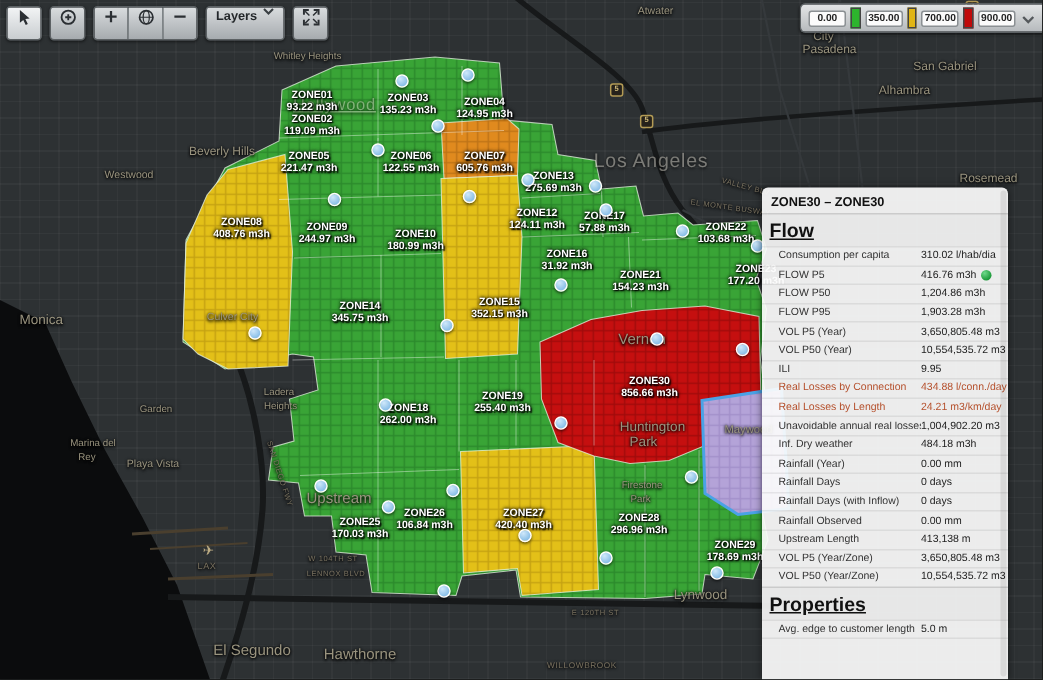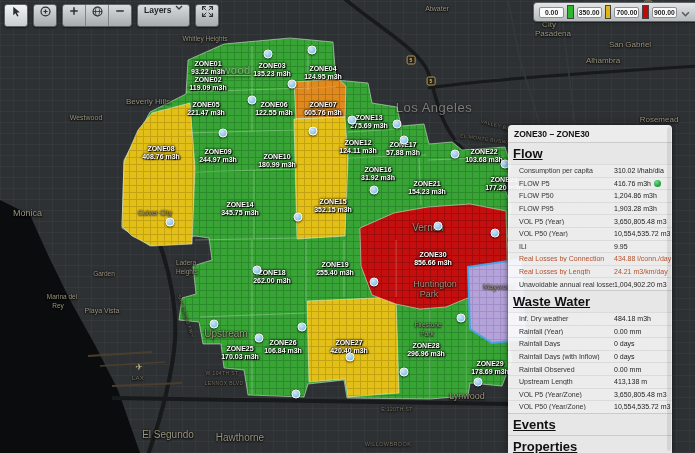--- a/index.html
+++ b/index.html
@@ -455,21 +455,20 @@
           <div class="pv">
             <span>24.21 m3/km/day</span>
           </div>
         </div>
         <div class="prow">
           <div class="pl">Unavoidable annual real losses</div>
           <div class="pv">
             <span>1,004,902.20 m3</span>
           </div>
         </div>
-        <div class="psec">Waste Water</div>
         <div class="prow">
           <div class="pl">Inf. Dry weather</div>
           <div class="pv">
             <span>484.18 m3h</span>
           </div>
         </div>
         <div class="prow">
           <div class="pl">Rainfall (Year)</div>
           <div class="pv">
             <span>0.00 mm</span>
@@ -504,21 +503,20 @@
           <div class="pv">
             <span>3,650,805.48 m3</span>
           </div>
         </div>
         <div class="prow">
           <div class="pl">VOL P50 (Year/Zone)</div>
           <div class="pv">
             <span>10,554,535.72 m3</span>
           </div>
         </div>
-        <div class="psec">Events</div>
         <div class="psec">Properties</div>
         <div class="prow">
           <div class="pl">Avg. edge to customer length</div>
           <div class="pv">
             <span>5.0 m</span>
           </div>
         </div>
         <div class="prow"></div>
       </div>
     <div id="pscroll"></div>

